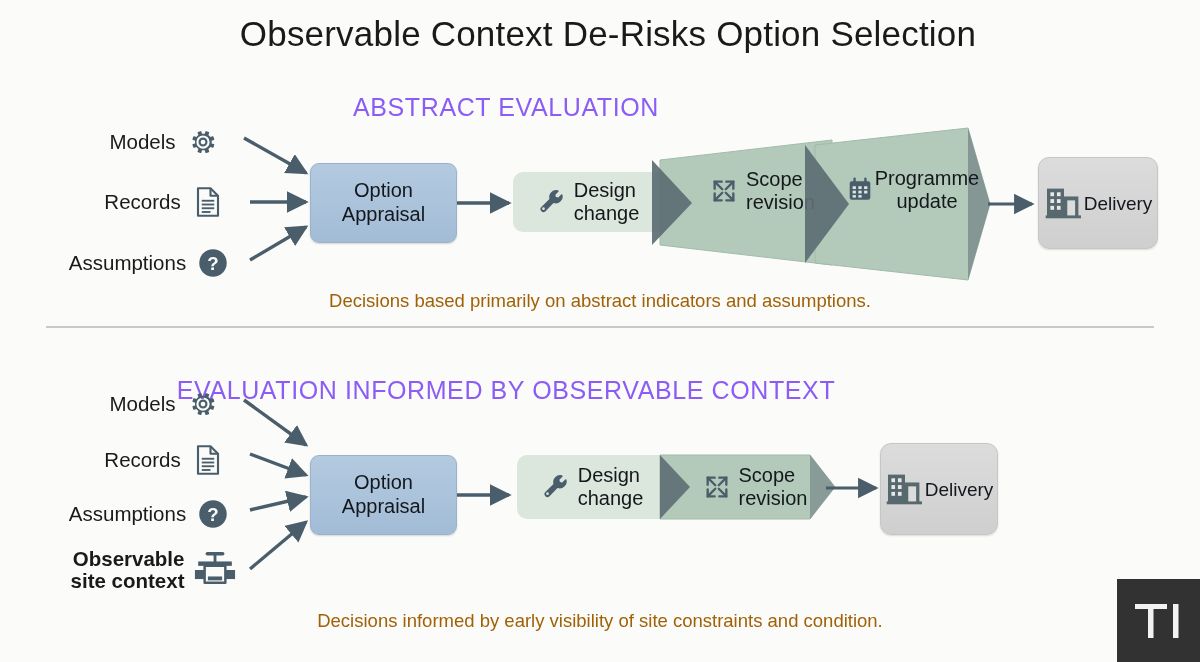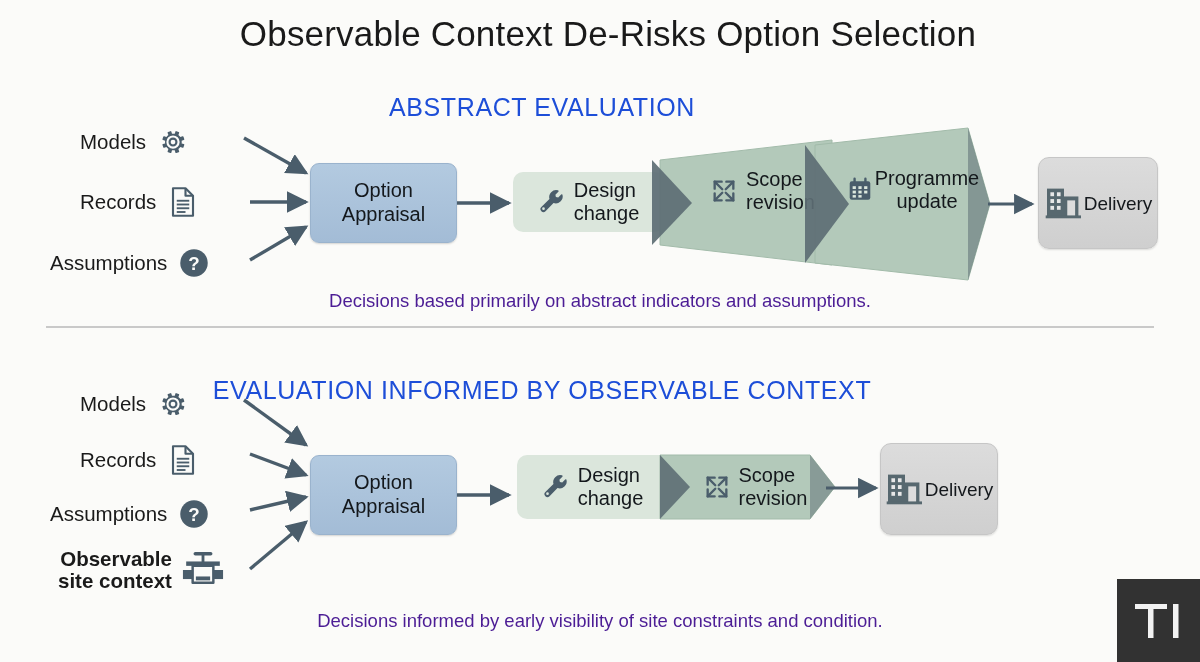--- a/index.html
+++ b/index.html
@@ -33,56 +33,55 @@
   }
 
   
   .section-header {
     position: absolute;
     width: 1012px;
     left: 0;
     text-align: center;
     font-size: 25px;
     letter-spacing: 0.6px;
-    color: #1d4ed8;
+    color: #8b5cf6;
     font-weight: 400;
-    padding-left: 36px;
   }
   #hdr-top { top: 93px; }
   #hdr-bottom { top: 376px; }
 
   
   .caption {
     position: absolute;
     width: 1200px;
     left: 0;
     text-align: center;
     font-size: 18.5px;
-    color: #4c1d95;
+    color: #a16207;
   }
   #cap-top { top: 290px; }
   #cap-bottom { top: 610px; }
 
   
   .divider {
     position: absolute;
     left: 46px;
     width: 1108px;
     height: 2px;
     background: #c9c9c9;
     top: 326px;
   }
 
   
   .input-row {
     position: absolute;
     height: 40px;
     display: flex;
     align-items: center;
-    justify-content: flex-start;
+    justify-content: center;
   }
   .input-label {
     font-size: 20.5px;
     color: #1a1a1a;
     text-align: right;
     white-space: pre-line;
     line-height: 1.08;
   }
   .input-icon {
     margin-left: 9px;

